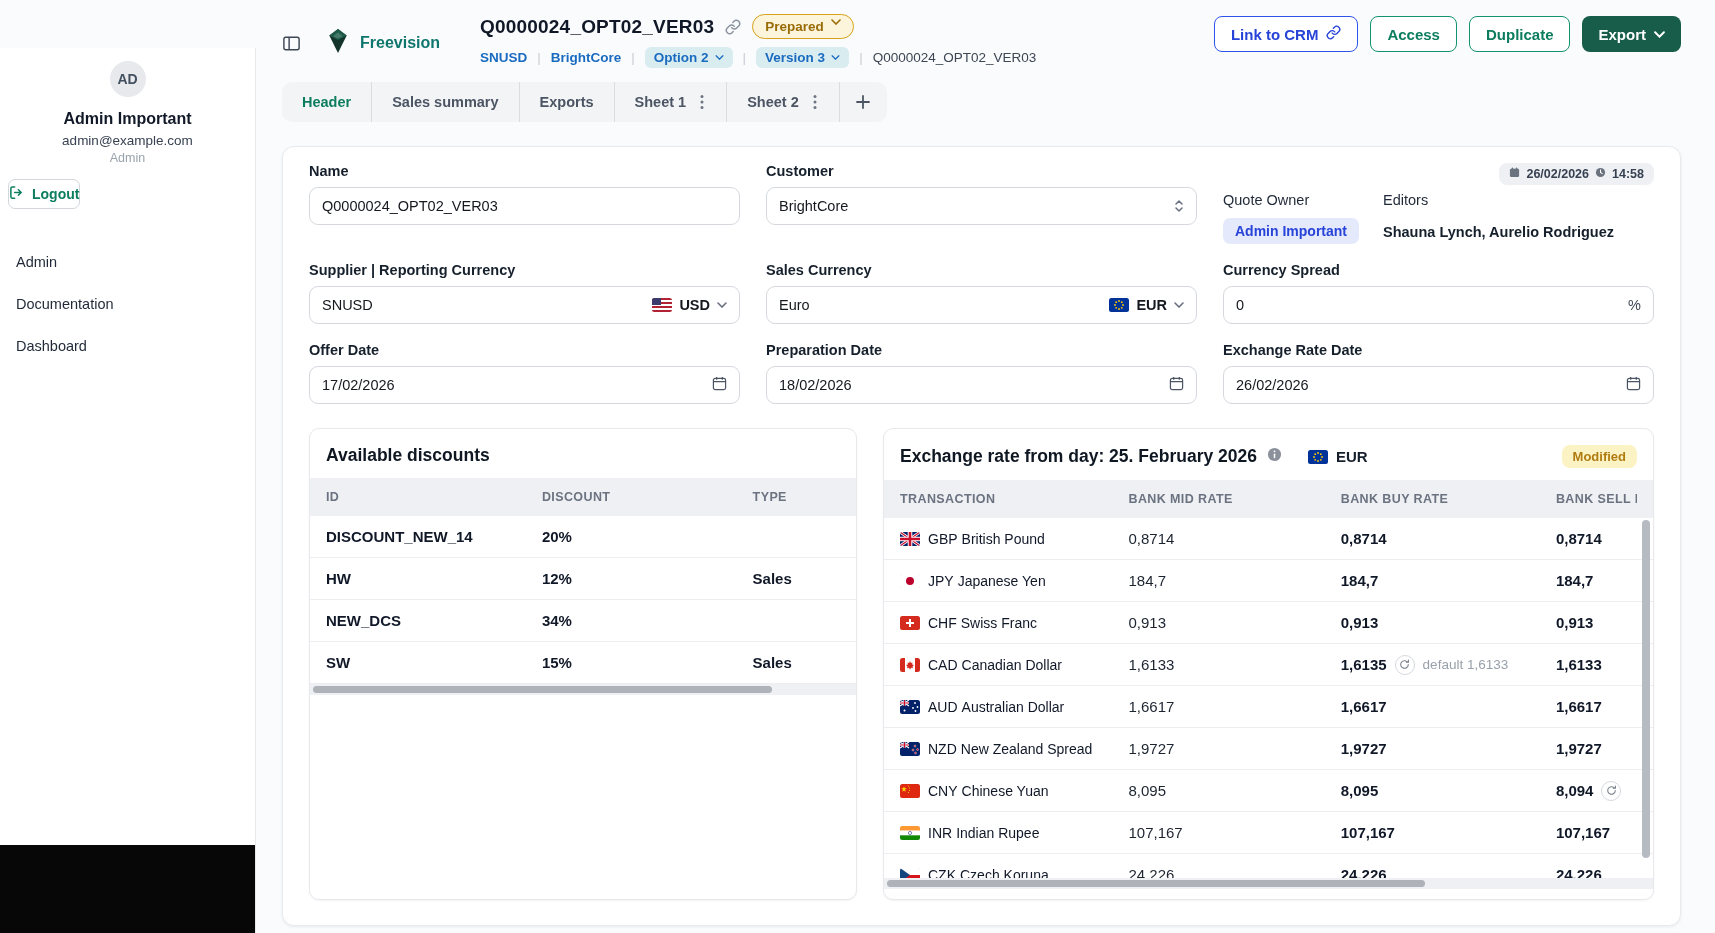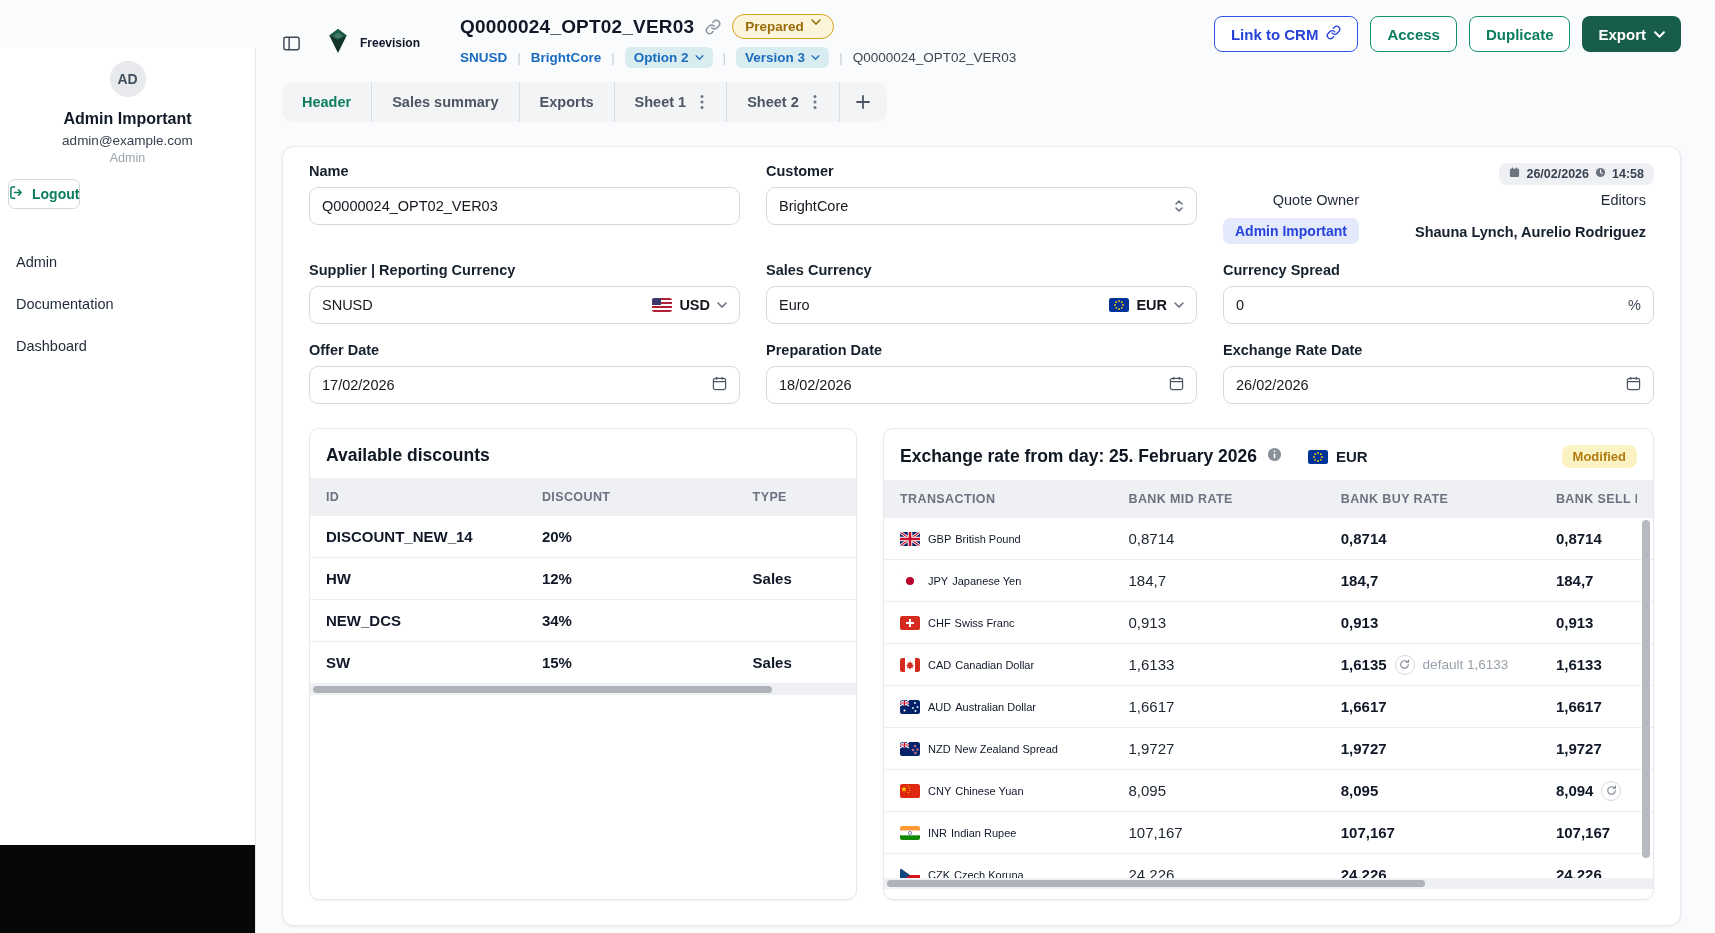--- a/index.html
+++ b/index.html
@@ -19,21 +19,21 @@
     font-size:14px; font-weight:600; cursor:pointer; }
   .side-nav { margin-top:32px; }
   .side-nav-item { padding:13px 16px; font-size:14.5px; color:#1f2937; cursor:pointer; }
   .sidebar-black { position:absolute; bottom:0; left:0; width:100%; height:88px; background:#070707; }
 
   
   .main { flex:1; position:relative; }
   .top-header { display:flex; align-items:flex-start; padding:14px 34px 0 26px; }
   .toggle-wrap { margin-top:20px; cursor:pointer; display:inline-flex; }
   .brand { display:flex; align-items:center; gap:9px; margin:14px 0 0 24px; }
-  .brand-name { font-size:12px; font-weight:800; color:#0f172a; }
+  .brand-name { font-size:16px; font-weight:800; color:#0f766e; }
   .title-block { margin-left:40px; }
   .title-row { display:flex; align-items:center; gap:11px; }
   .quote-title { font-size:19px; font-weight:800; color:#101828; letter-spacing:.2px; }
   .chain { color:#8a93a0; display:inline-flex; cursor:pointer; }
   .status-pill { display:inline-flex; align-items:flex-start; gap:7px; padding:4px 12px; border-radius:999px;
     background:var(--prepared-bg); border:1.5px solid var(--prepared-border); color:var(--prepared-text);
     font-size:13.5px; font-weight:700; cursor:pointer; }
   .crumb-row { display:flex; align-items:center; gap:10px; margin-top:8px; font-size:13.5px; }
   .crumb-link { color:var(--breadcrumb-blue); font-weight:600; cursor:pointer; }
   .crumb-sep { color:#c6ccd2; }
@@ -67,21 +67,21 @@
     color:#15191f; background:#fff; display:flex; align-items:center; justify-content:space-between; gap:8px; }
   .input input { border:none; outline:none; font:inherit; color:inherit; flex:1; min-width:0; background:transparent; }
   .sfx { display:inline-flex; align-items:center; gap:7px; color:#697180; flex:none; }
   .cur-code { font-size:14.5px; font-weight:600; color:#15191f; }
   .pct { color:#3c4654; font-size:14.5px; }
 
   .meta-col { position:relative; }
   .stamp-row { display:flex; justify-content:flex-end; margin-bottom:7px; }
   .stamp { display:inline-flex; align-items:center; gap:6px; background:#eef0f4; border-radius:8px;
     padding:4px 10px; font-size:12.5px; font-weight:600; color:#374151; }
-  .meta-labels { display:flex; gap:56px;text-align:right; }
+  .meta-labels { display:flex; gap:24px; }
   .meta-label { font-size:14.5px; color:#1f2937; margin-bottom:10px; }
   .owner-badge { display:inline-block; padding:5px 12px; background:var(--owner-bg); color:var(--owner-text);
     border-radius:7px; font-size:14px; font-weight:600; }
   .editors-val { font-size:14.5px; font-weight:700; color:#16202c; padding-top:6px; }
 
   
   .panels { display:grid; grid-template-columns:548px 1fr; gap:26px; margin-top:24px; }
   .panel { border:1px solid #e7e9ed; border-radius:10px; background:#fff;
     box-shadow:0 1px 2px rgba(16,24,40,.05); height:472px; overflow:hidden; position:relative; }
   .panel-title { font-size:17.5px; font-weight:700; color:#0f1722; padding:16px 16px 12px; }
@@ -96,21 +96,21 @@
   .ex-head-row { display:flex; align-items:center; padding:16px 16px 12px; gap:10px; }
   .ex-title { font-size:17.5px; font-weight:700; color:#0f1722; }
   .ex-eur { display:flex; align-items:center; gap:8px; margin-left:16px; font-size:15px; font-weight:600; color:#16202c; }
   .mod-badge { margin-left:auto; background:var(--modified-bg); color:var(--modified-text);
     border-radius:8px; padding:4px 11px; font-size:13px; font-weight:600; }
   .ex-grid { grid-template-columns:31% 28.8% 29.2% 11%; }
   .thead .clip { white-space:nowrap; overflow:hidden; }
   .ex-rows { height:360px; overflow:hidden; position:relative; }
   .ex-row { display:grid; grid-template-columns:31% 28.8% 29.2% 11%; padding:0 16px; height:42px;
     align-items:center; border-bottom:1px solid #eceef1; }
-  .tx-cell { display:flex; align-items:center; gap:8px; font-size:11px; color:#101828; }
+  .tx-cell { display:flex; align-items:center; gap:8px; font-size:14px; color:#101828; }
   .tx-name { margin-left:-4px; }
   .rate-mid { font-size:15px; color:#1c2430; }
   .rate-bold { font-size:15px; font-weight:700; color:#101828; display:flex; align-items:center; gap:8px; }
   .note { font-size:13.5px; font-weight:400; color:#98a1ab; white-space:nowrap; }
   .refresh { width:20px; height:20px; border:1px solid #d6d9de; border-radius:50%; background:#fff;
     display:inline-flex; align-items:center; justify-content:center; flex:none; cursor:pointer; }
   .vscroll { position:absolute; right:3px; top:2px; width:8px; height:352px; }
   .vthumb { width:8px; height:96%; background:#b6bac1; border-radius:4px; cursor:pointer; }
 
   .flag { display:inline-flex; width:20px; height:14px; border-radius:2.5px; overflow:hidden; flex:none;

